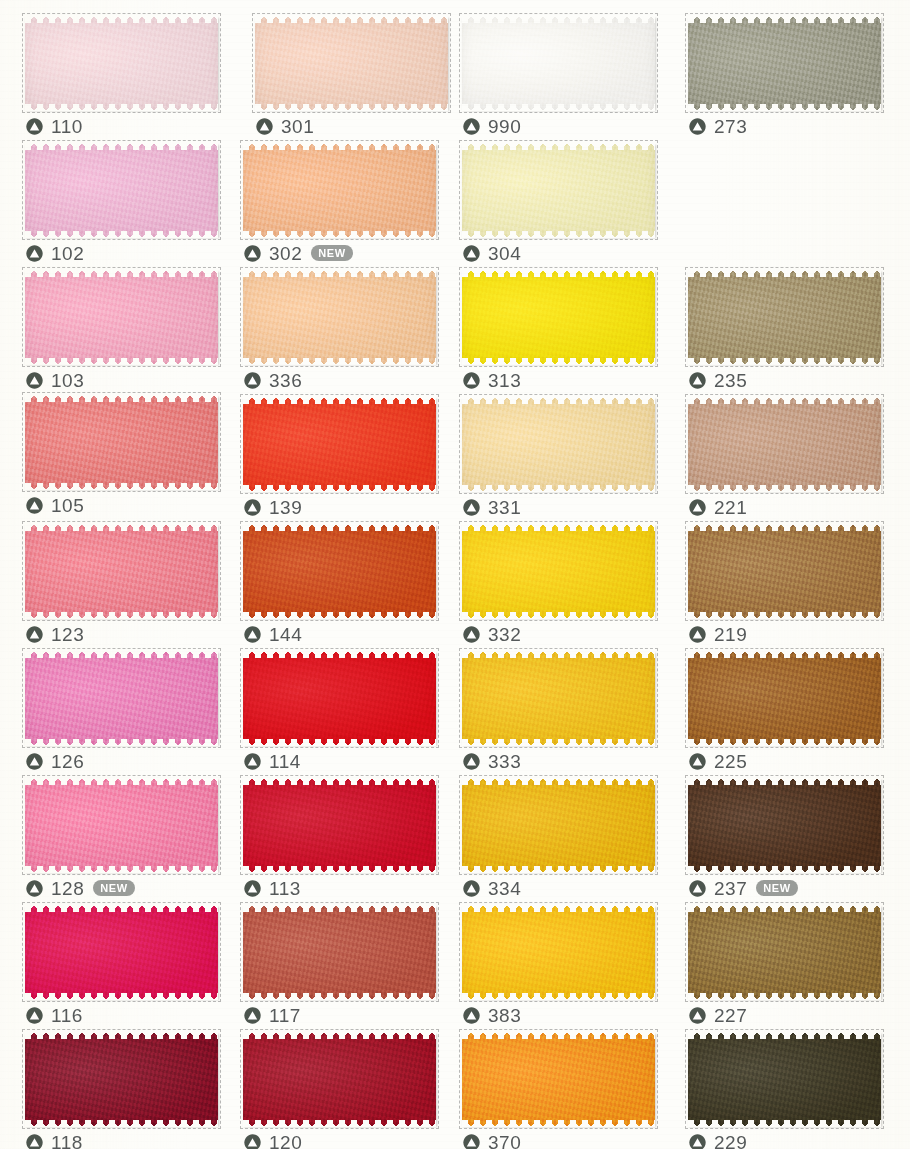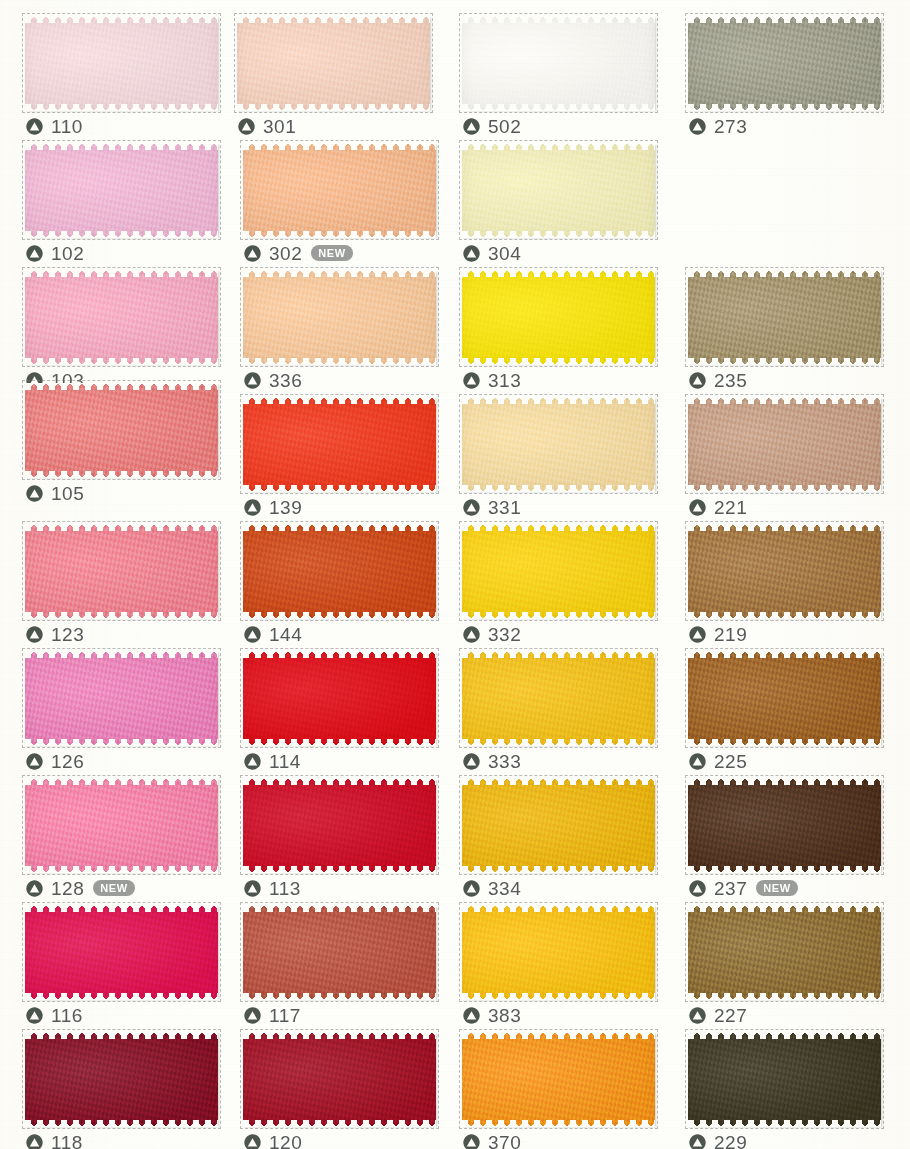--- a/index.html
+++ b/index.html
@@ -177,21 +177,21 @@
         </div>
       </div>
       <div class="chip-label">
         <svg viewBox="0 0 20 20" class="tri-icon">
           <path d="M10 1.2 C14.6 1.2 18.6 5.2 18.6 10 C18.6 14.8 14.8 18.6 10 18.6 C5.2 18.6 1.4 14.8 1.4 10 C1.4 5.2 5.4 1.2 10 1.2 Z" fill="#4c554e"></path>
           <path d="M10 5.4 L15 14.2 L5 14.2 Z" fill="#ffffff"></path>
         </svg>
         <span class="code-text">110</span>
       </div>
     </div>
-    <div class="swatch-cell" style="left: 237px; top: 17px;">
+    <div class="swatch-cell" style="left: 255px; top: 17px;">
       <div class="chip-outline"></div>
       <div class="chip-wrap">
         <div class="chip" style="background-color: rgb(248, 211, 191);">
           <div class="chip-edge top"></div>
           <div class="chip-edge bottom"></div>
         </div>
       </div>
       <div class="chip-label">
         <svg viewBox="0 0 20 20" class="tri-icon">
           <path d="M10 1.2 C14.6 1.2 18.6 5.2 18.6 10 C18.6 14.8 14.8 18.6 10 18.6 C5.2 18.6 1.4 14.8 1.4 10 C1.4 5.2 5.4 1.2 10 1.2 Z" fill="#4c554e"></path>
@@ -206,21 +206,21 @@
         <div class="chip" style="background-color: rgb(252, 251, 247);">
           <div class="chip-edge top"></div>
           <div class="chip-edge bottom"></div>
         </div>
       </div>
       <div class="chip-label">
         <svg viewBox="0 0 20 20" class="tri-icon">
           <path d="M10 1.2 C14.6 1.2 18.6 5.2 18.6 10 C18.6 14.8 14.8 18.6 10 18.6 C5.2 18.6 1.4 14.8 1.4 10 C1.4 5.2 5.4 1.2 10 1.2 Z" fill="#4c554e"></path>
           <path d="M10 5.4 L15 14.2 L5 14.2 Z" fill="#ffffff"></path>
         </svg>
-        <span class="code-text">502</span>
+        <span class="code-text">990</span>
       </div>
     </div>
     <div class="swatch-cell" style="left: 688px; top: 17px;">
       <div class="chip-outline"></div>
       <div class="chip-wrap">
         <div class="chip" style="background-color: rgb(157, 157, 138);">
           <div class="chip-edge top"></div>
           <div class="chip-edge bottom"></div>
         </div>
       </div>
@@ -338,21 +338,21 @@
         </div>
       </div>
       <div class="chip-label">
         <svg viewBox="0 0 20 20" class="tri-icon">
           <path d="M10 1.2 C14.6 1.2 18.6 5.2 18.6 10 C18.6 14.8 14.8 18.6 10 18.6 C5.2 18.6 1.4 14.8 1.4 10 C1.4 5.2 5.4 1.2 10 1.2 Z" fill="#4c554e"></path>
           <path d="M10 5.4 L15 14.2 L5 14.2 Z" fill="#ffffff"></path>
         </svg>
         <span class="code-text">235</span>
       </div>
     </div>
-    <div class="swatch-cell" style="left: 25px; top: 384px; text-align: right;">
+    <div class="swatch-cell" style="left: 25px; top: 396px; text-align: right;">
       <div class="chip-outline"></div>
       <div class="chip-wrap">
         <div class="chip" style="background-color: rgb(237, 124, 123);">
           <div class="chip-edge top"></div>
           <div class="chip-edge bottom"></div>
         </div>
       </div>
       <div class="chip-label">
         <svg viewBox="0 0 20 20" class="tri-icon">
           <path d="M10 1.2 C14.6 1.2 18.6 5.2 18.6 10 C18.6 14.8 14.8 18.6 10 18.6 C5.2 18.6 1.4 14.8 1.4 10 C1.4 5.2 5.4 1.2 10 1.2 Z" fill="#4c554e"></path>

